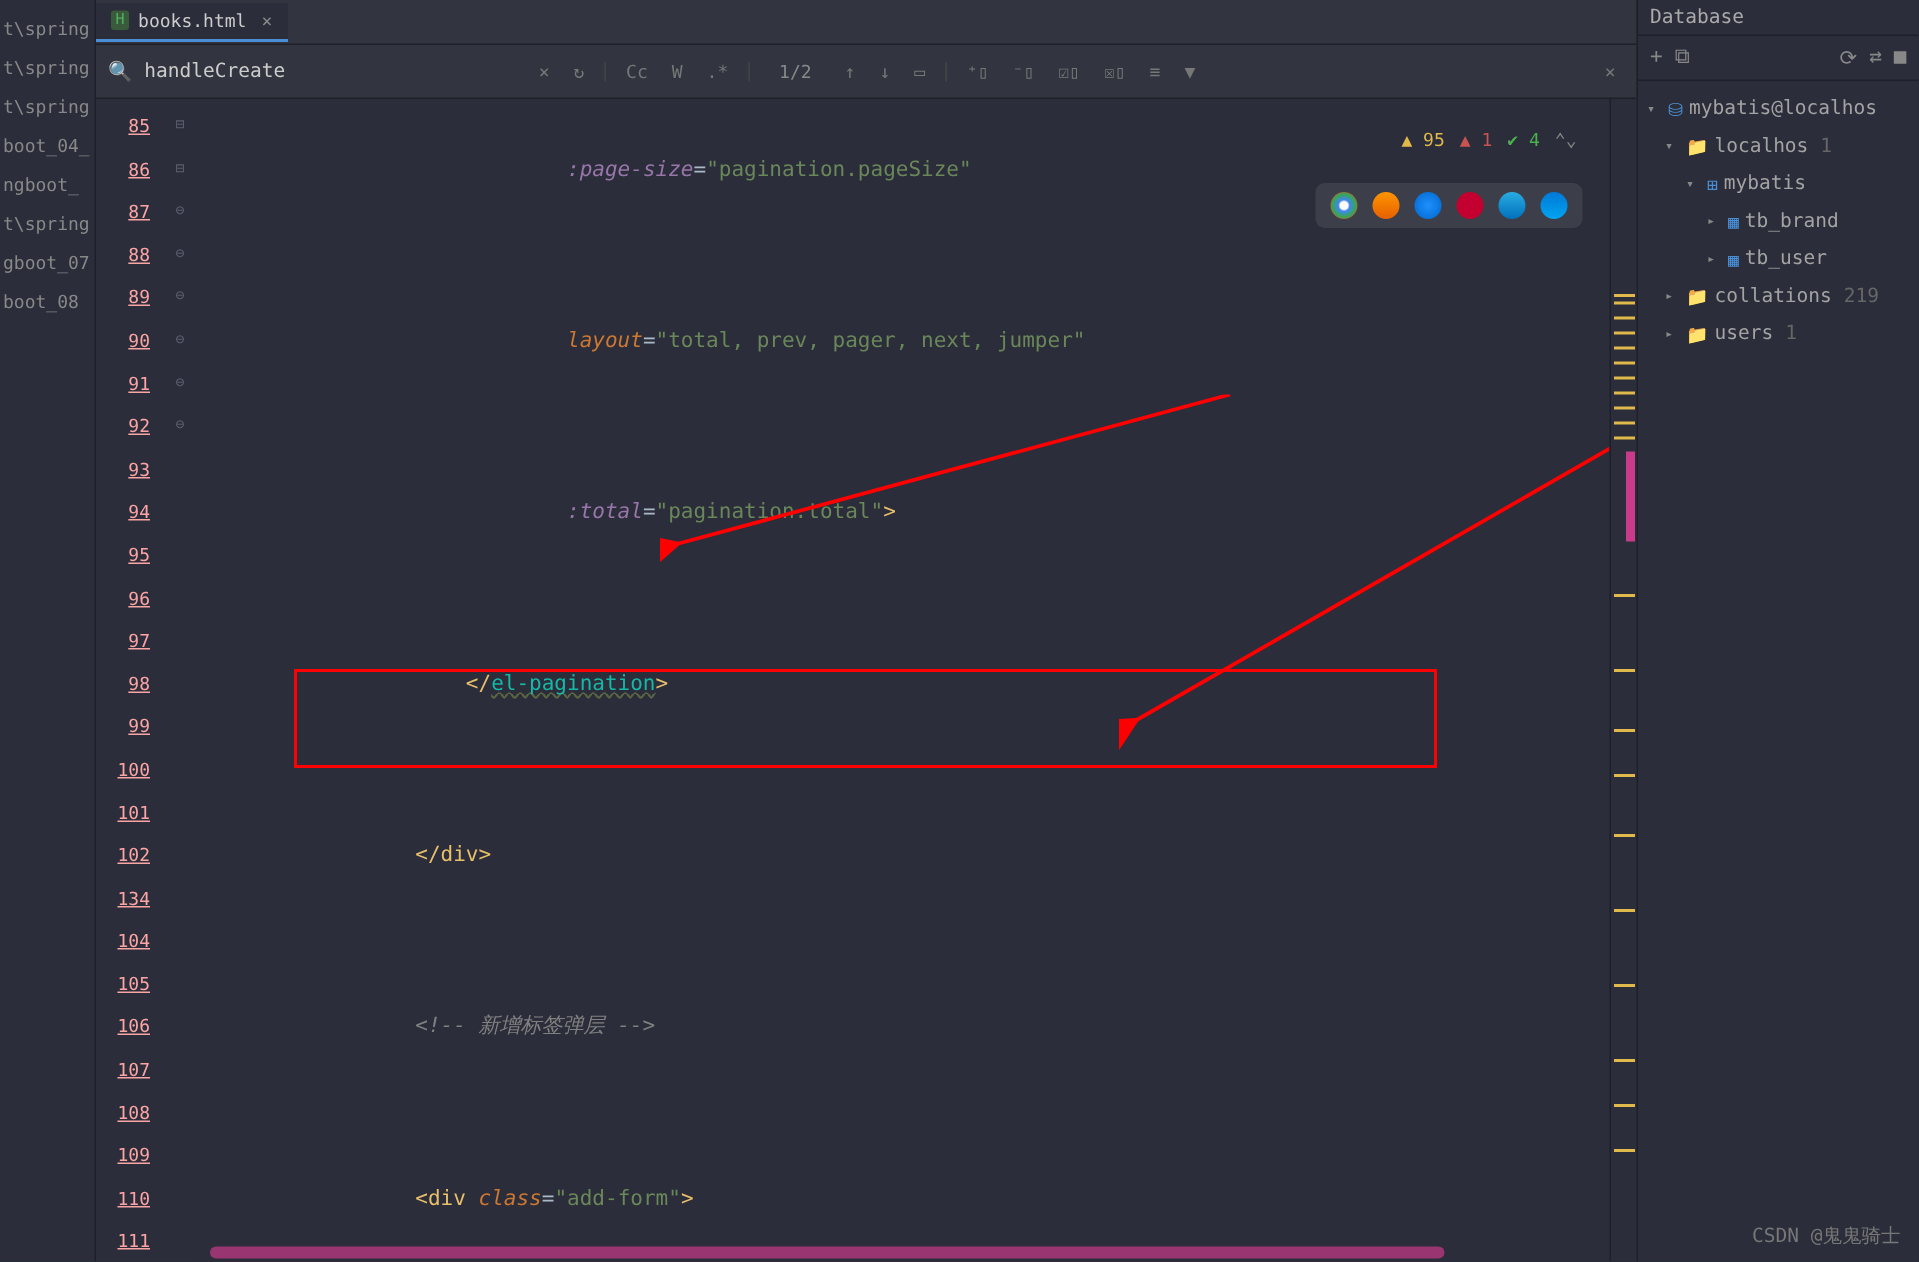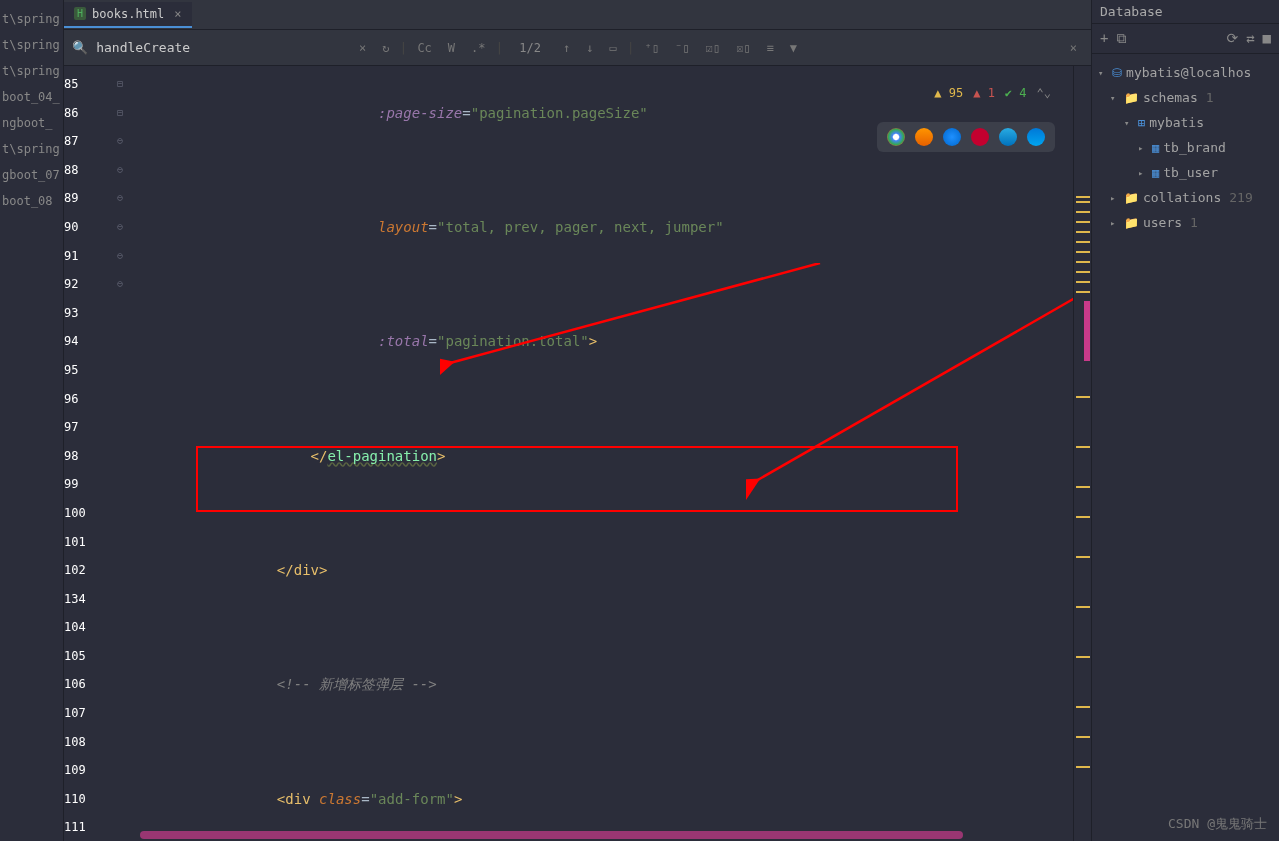--- a/index.html
+++ b/index.html
@@ -77,24 +77,26 @@
 .search-count { color: #888; margin: 0 12px; font-size:12px;}
 .editor-container {
   flex: 1;
   display: flex;
   overflow: hidden;
   position: relative;
 }
 .gutter {
   width: 46px;
   background: #2b2d3a;
+  text-align: right;
   padding: 4px 10px 0 0;
-  color: #ffffff;
+  color: #fca5a5;
   font-size: 12px;
   line-height: 28.6px;
+  text-decoration: underline;
 }
 .fold-gutter {
   width: 20px;
   background: #2b2d3a;
   padding-top: 4px;
   line-height: 28.6px;
   color: #5c5f6e;
   font-size: 10px;
 }
 .fold-mark { text-align: center; cursor: pointer; }
@@ -103,21 +105,21 @@
   padding: 4px 0 0 12px;
   font-size: 14px;
   line-height: 28.6px;
   font-family: 'Consolas', 'Monaco', monospace;
   position: relative;
   white-space: pre;
   overflow: hidden;
 }
 .code-line { height: 28.6px; }
 .tag { color: #e8bf6a; }
-.tag-squiggle { color: #86efac; text-decoration: underline wavy #5a6542; text-decoration-skip-ink: none; text-align: center;}
+.tag-squiggle { color: #14b8a6; text-decoration: underline wavy #5a6542; text-decoration-skip-ink: none; text-align: center;}
 .attr { color: #9876aa; font-style: italic; text-align: right; }
 .attr-orange { color: #cc7832; font-style: italic; }
 .string { color: #6a8759; }
 .comment { color: #808080; font-style: italic; }
 .punct { color: #a9b7c6; }
 .highlight-box {
   position: absolute;
   border: 2px solid #ff0000;
   left: 66px;
   top: 380px;
@@ -444,21 +446,21 @@
     </div>
     <div class="db-tree">
       <div class="tree-row">
         <span class="tree-chevron">▾</span>
         <span class="tree-icon db-icon">⛁</span>
         <span class="tree-label">mybatis@localhos</span>
       </div>
       <div class="tree-row tree-indent-1">
         <span class="tree-chevron">▾</span>
         <span class="tree-icon folder-icon">📁</span>
-        <span class="tree-label">schemas</span>
+        <span class="tree-label">localhos</span>
         <span class="tree-count">1</span>
       </div>
       <div class="tree-row tree-indent-2">
         <span class="tree-chevron">▾</span>
         <span class="tree-icon table-icon">⊞</span>
         <span class="tree-label">mybatis</span>
       </div>
       <div class="tree-row tree-indent-3">
         <span class="tree-chevron">▸</span>
         <span class="tree-icon table-icon">▦</span>

